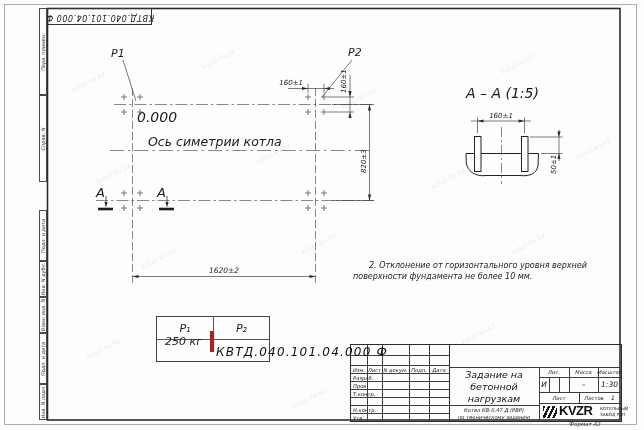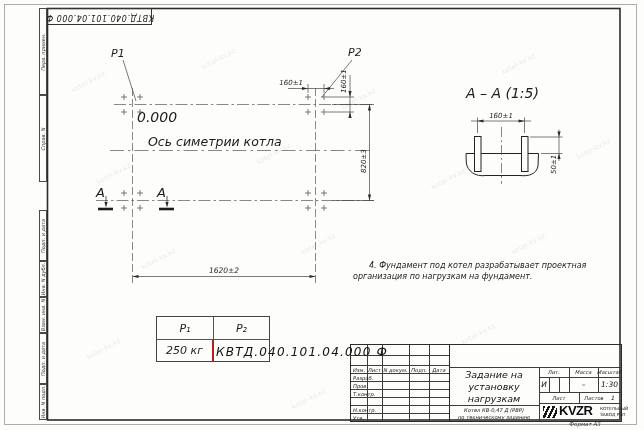--- a/index.html
+++ b/index.html
@@ -176,27 +176,27 @@
       <span>Взам. инв. N</span>
     </div>
   <div class="mbox" style="top:333px;height:51px">
       <span>Подп. и дата</span>
     </div>
   <div class="mbox" style="top:384px;height:36px">
       <span>Инв. N подл.</span>
     </div>
 
   <div id="notes" class="abs">
-    <p>4. Фундамент под котел разрабатывает проектная организация по нагрузкам на фундамент.</p>
+    <p>2. Отклонение от горизонтального уровня верхней поверхности фундамента не более 10 мм.</p>
   </div>
 
   <div id="load-table" class="abs">
     <div class="cell" style="left:0;top:0;width:57px;height:23px;border-right:1px solid #555;border-bottom:1px solid #555">P₁</div>
     <div class="cell" style="left:57px;top:0;width:55px;height:23px;border-bottom:1px solid #555">P₂</div>
-    <div class="cell" style="left:0;top:23px;width:57px;height:21px;border-right:2px solid #b91c1c">250 кг</div>
+    <div class="cell" style="left:0;top:14px;width:57px;height:21px;border-right:4px solid #b91c1c">250 кг</div>
   </div>
 
   <div id="tblock" class="abs">
 
     <div class="vl" style="left:16px;top:0;height:76px"></div>
     <div class="vl" style="left:31px;top:0;height:76px"></div>
     <div class="vl" style="left:58px;top:0;height:76px"></div>
     <div class="vl" style="left:78px;top:0;height:76px"></div>
     <div class="vl" style="left:98px;top:0;height:76px;width:1.4px;background:#2b2b2b"></div>
     <div class="vl" style="left:188px;top:22px;height:54px"></div>
@@ -226,21 +226,21 @@
     <span class="tb-label tb-center" style="left:68px;top:21.5px">Подп.</span>
     <span class="tb-label tb-center" style="left:88px;top:21.5px">Дата</span>
 
     <span class="tb-label" style="left:2px;top:29.5px">Разраб.</span>
     <span class="tb-label" style="left:2px;top:37.5px">Пров.</span>
     <span class="tb-label" style="left:2px;top:45.5px">Т.контр.</span>
     <span class="tb-label" style="left:2px;top:61.5px">Н.контр.</span>
     <span class="tb-label" style="left:2px;top:69.5px">Утв.</span>
 
     <div class="title-line" style="top:24px">Задание на</div>
-    <div class="title-line" style="top:36px">установку</div>
+    <div class="title-line" style="top:36px">бетонной</div>
     <div class="title-line" style="top:48px">нагрузкам</div>
     <div class="sub-line" style="top:61.5px">Котел КВ-0,47 Д (РВР)</div>
     <div class="sub-line" style="top:68.5px">по техническому заданию</div>
 
     <span class="tb-label tb-center" style="left:203px;top:24px">Лит.</span>
     <span class="tb-label tb-center" style="left:232.5px;top:24px">Масса</span>
     <span class="tb-label tb-center" style="left:258.5px;top:24px">Масштаб</span>
     <span class="tb-label tb-center val" style="left:193px;top:35px">И</span>
     <span class="tb-label tb-center val" style="left:232.5px;top:35px">–</span>
     <span class="tb-label tb-center val" style="left:258.5px;top:35px">1:30</span>

